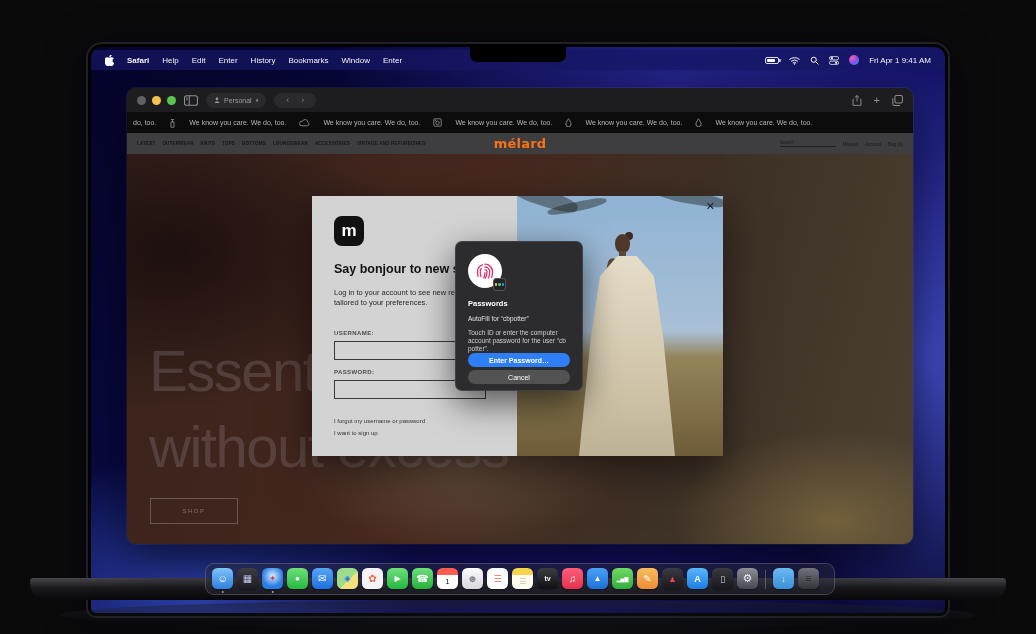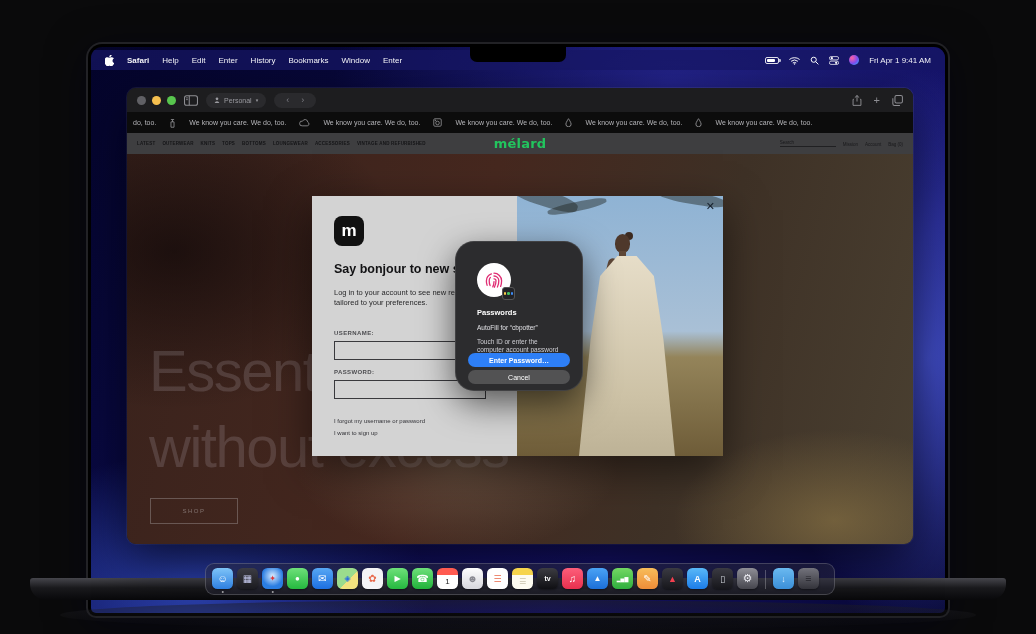--- a/index.html
+++ b/index.html
@@ -62,21 +62,21 @@
 
   
   .ticker { height:21px; background:#0c0c0c; display:flex; align-items:center; gap:13px;
     padding-left:6px; white-space:nowrap; overflow:hidden; color:#b4b4b8; font-size:7px; }
   .ticker .t-ic { display:flex; align-items:center; opacity:.85; }
 
   
   .siteheader { height:21px; background:#3e3e40; display:flex; align-items:center; padding:0 10px; position:relative; }
   .sitenav { display:flex; gap:7px; font-size:4.5px; font-weight:bold; letter-spacing:.2px; color:#141416; }
   .sitelogo { position:absolute; left:50%; transform:translateX(-50%); font-size:13px; font-weight:800;
-    color:#22c55e; letter-spacing:.2px; font-family:"DejaVu Sans","Liberation Sans",sans-serif; }
+    color:#f97316; letter-spacing:.2px; font-family:"DejaVu Sans","Liberation Sans",sans-serif; }
   .site-right { margin-left:auto; display:flex; align-items:flex-end; gap:7px; font-size:4.5px; color:#19191b; }
   .searchfield { width:56px; border-bottom:1px solid #202022; padding-bottom:1px; }
 
   
   .hero { position:relative; height:390px; overflow:hidden;
     background:
       radial-gradient(ellipse 230px 130px at 90% 94%, rgba(150,125,72,.55), transparent 70%),
       radial-gradient(ellipse 260px 140px at 42% 80%, rgba(165,150,122,.30), transparent 62%),
       radial-gradient(ellipse 320px 220px at 6% 25%, rgba(12,5,6,.65), transparent 72%),
       linear-gradient(105deg,#39221c 0%,#46281f 42%,#3e3126 70%,#4a4031 100%); }
@@ -107,22 +107,22 @@
   .fig-bun { position:absolute; left:108px; top:36px; width:8px; height:8px; background:#3c2a20; border-radius:50%; }
   .fig-neck { position:absolute; left:102px; top:55px; width:7px; height:8px; background:#5d4636; }
   .fig-dress { position:absolute; left:62px; top:60px; width:96px; height:200px;
     background:linear-gradient(180deg,#e6ddc8,#cdc2a6 70%,#bdb296);
     clip-path:polygon(40% 0,60% 0,78% 10%,88% 42%,100% 100%,0 100%,12% 42%,22% 10%); }
   .fig-arm { position:absolute; left:88px; top:62px; width:10px; height:34px; background:#5d4636; border-radius:5px; transform:rotate(14deg); }
   .modal-close { position:absolute; right:8px; top:4px; font-size:11px; color:#16202c; z-index:25; cursor:default; }
 
   
   .dialog { position:absolute; left:328px; top:153px; width:128px; height:150px; z-index:30;
-    background:#2c2c2e; border:1px solid rgba(255,255,255,.10); border-radius:19px;
-    box-shadow:0 12px 34px rgba(0,0,0,.6); padding:21px; color:#fff; }
+    background:#2c2c2e; border:1px solid rgba(255,255,255,.10); border-radius:7px;
+    box-shadow:0 12px 34px rgba(0,0,0,.6); padding:12px; color:#fff; }
   .tid-wrap { position:relative; width:36px; height:36px; }
   .tid-circle { width:34px; height:34px; border-radius:50%; background:#fff;
     display:flex; align-items:center; justify-content:center; }
   .tid-badge { position:absolute; right:-2px; bottom:-1px; width:13px; height:13px;
     background:#232327; border:1px solid #555; border-radius:3px;
     display:flex; align-items:center; justify-content:center; gap:1px; }
   .tid-badge i { width:2.5px; height:2.5px; border-radius:50%; display:block; }
   .dlg-title { margin-top:9px; font-size:7.5px; font-weight:bold; }
   .dlg-sub { margin-top:7px; font-size:6.5px; color:#e2e2e6; }
   .dlg-body { margin-top:7px; font-size:6.5px; line-height:8px; color:#cfcfd4; }

